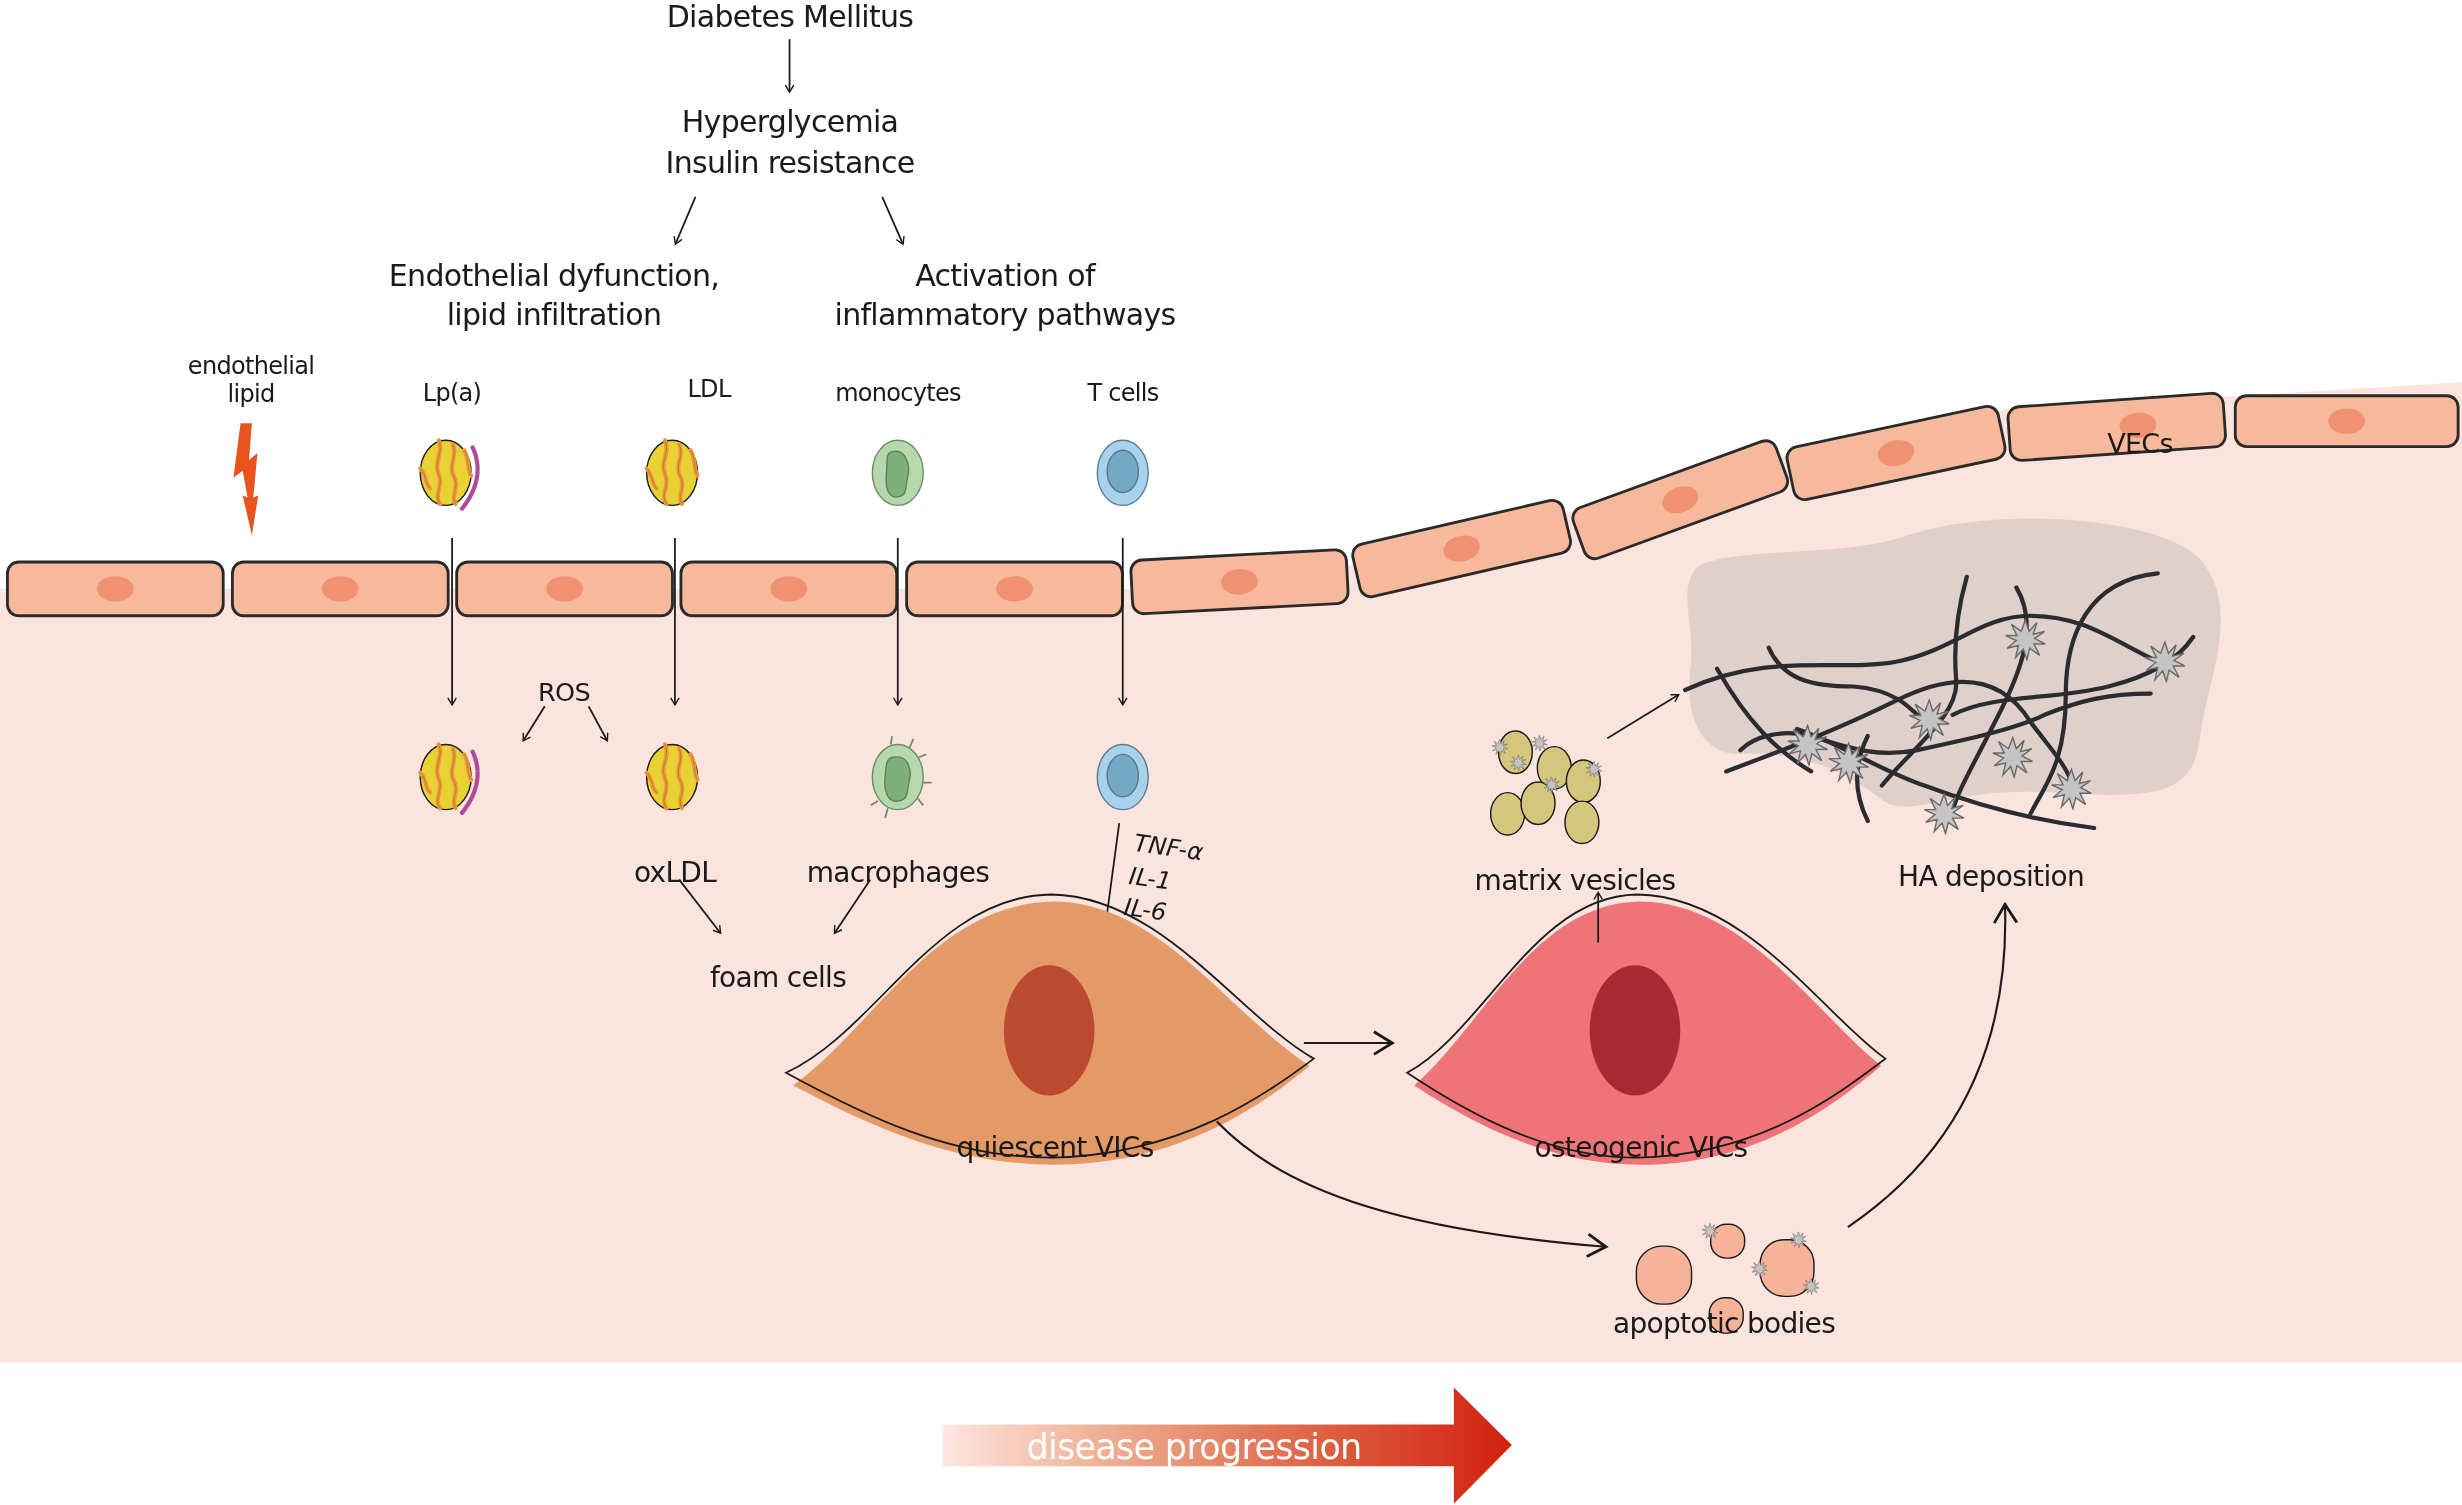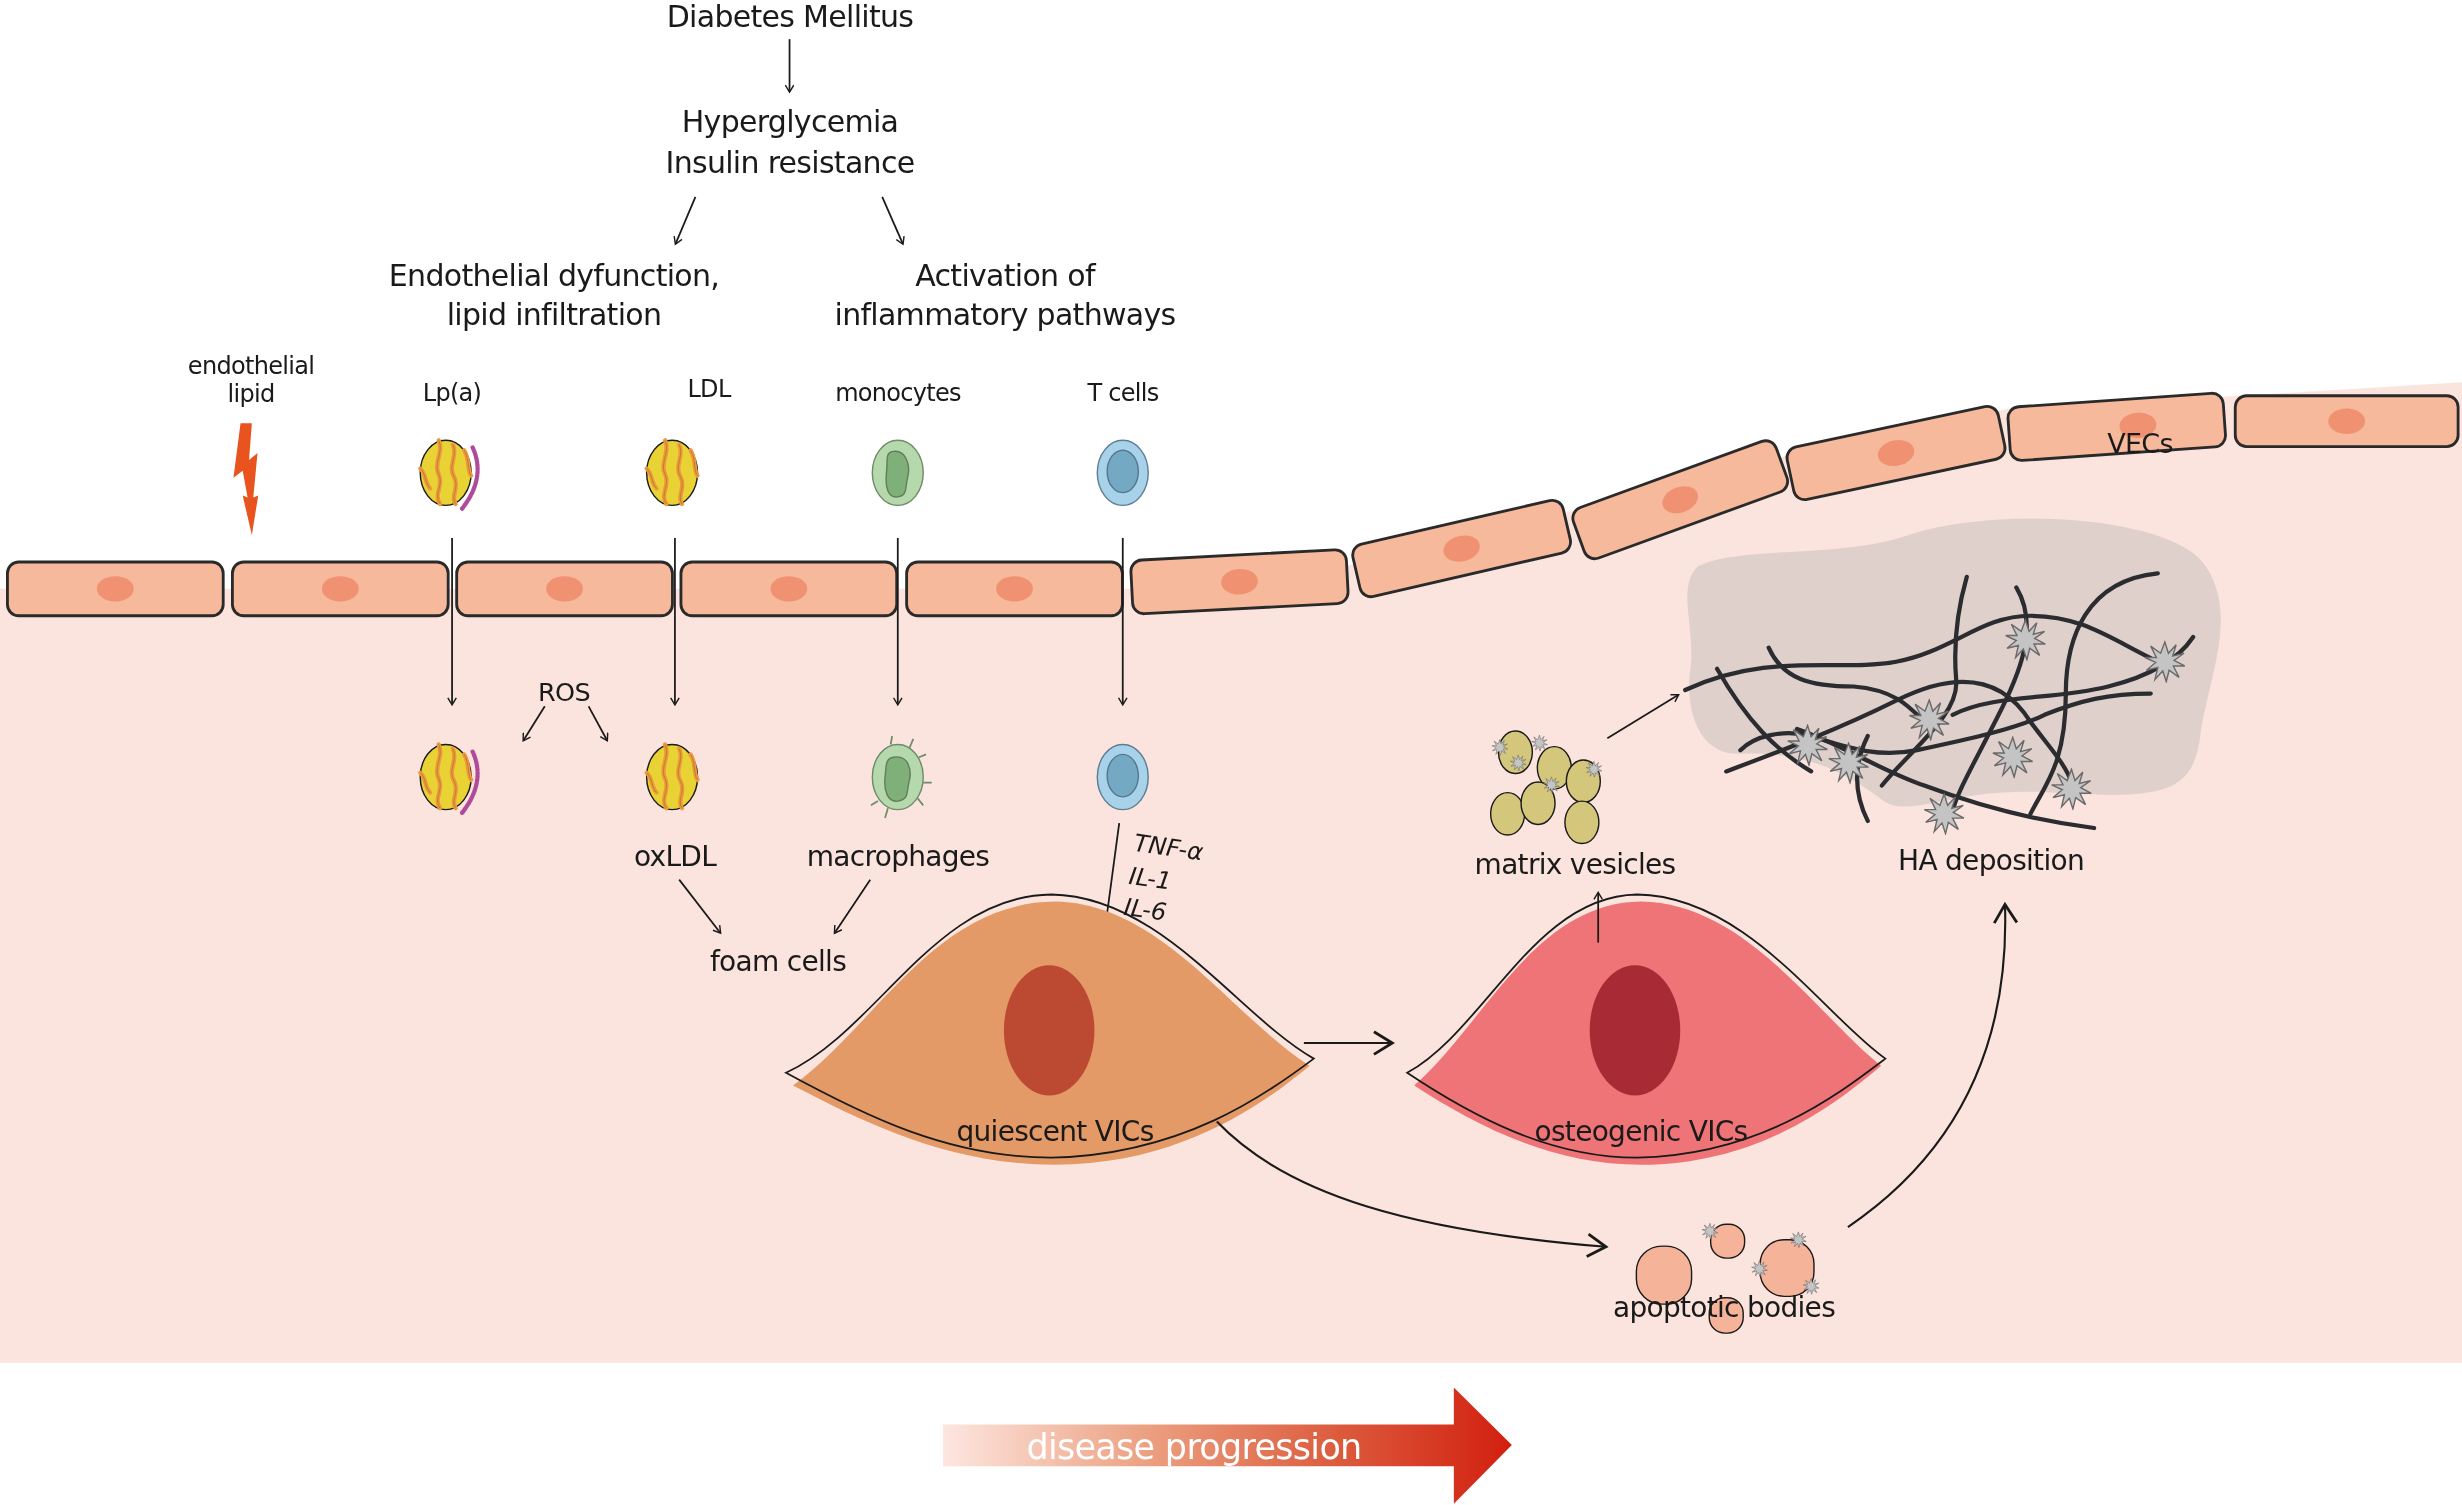--- a/index.html
+++ b/index.html
@@ -1,19 +1,19 @@
 <!DOCTYPE html>
 <html style="font-size:11.3px"><head>
 <meta charset="utf-8">
 <style>
   html, body { margin: 0; padding: 0; background: #ffffff; }
   body { width: 2462px; height: 1506px; position: relative; overflow: hidden; font-family: "DejaVu Sans", sans-serif; }
   #stage { position: absolute; left: 0; top: 0; width: 2130px; height: 1506px; text-decoration: underline; }
   .lbl { position: absolute; font-family: "DejaVu Sans", sans-serif; color: #1a1a1a; white-space: nowrap; transform: translate(-50%, -50%); letter-spacing: -0.7px; }
-  .lbl-lg { font-size: 28px; }
+  .lbl-lg { font-size: 28px; margin-top: 16px; }
   .lbl-md { font-size: 25.5px; }
   .lbl-sm { font-size: 24px; }
   .lbl-big { font-size: 30px; }
   .cytokine { position: absolute; font-family: "DejaVu Sans", sans-serif; font-style: italic; font-size: 24px; color: #1a1a1a; transform: rotate(8deg); transform-origin: left top; white-space: nowrap; }
   .prog-text { position: absolute; left: 1194px; top: 1447px; transform: translate(-50%, -50%); font-family: "DejaVu Sans", sans-serif; font-size: 35px; color: #ffffff; letter-spacing: -0.7px; white-space: nowrap; }
 </style>
 </head>
 <body>
 
 <div id="stage">

